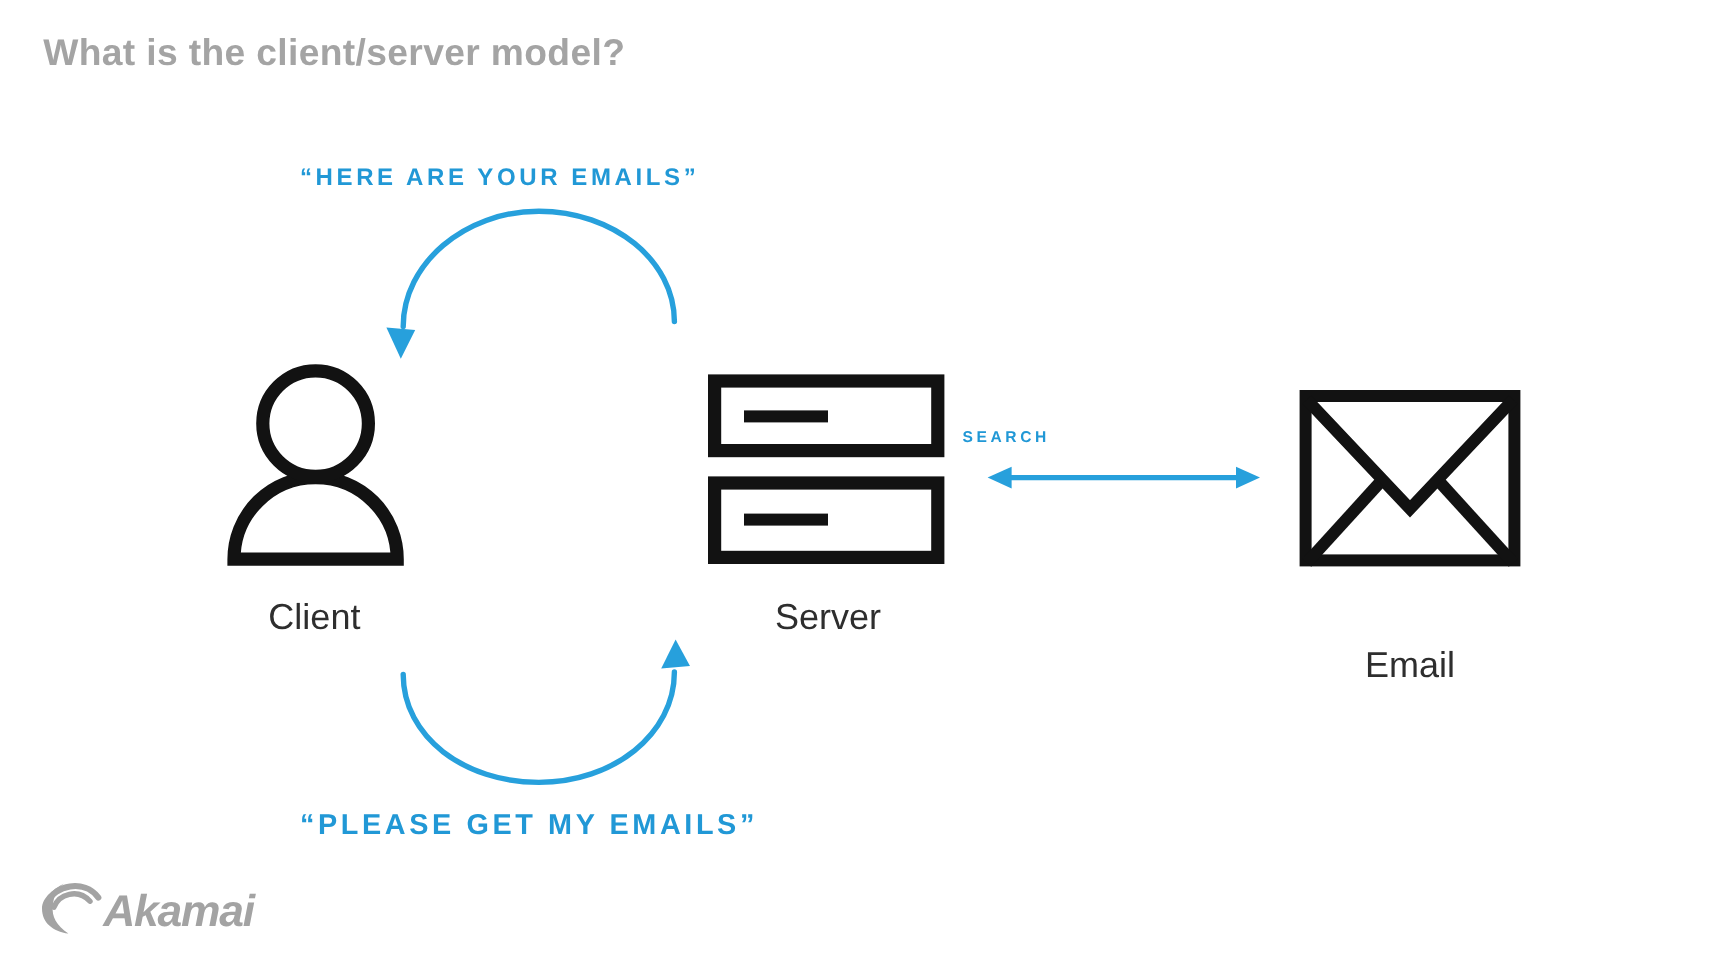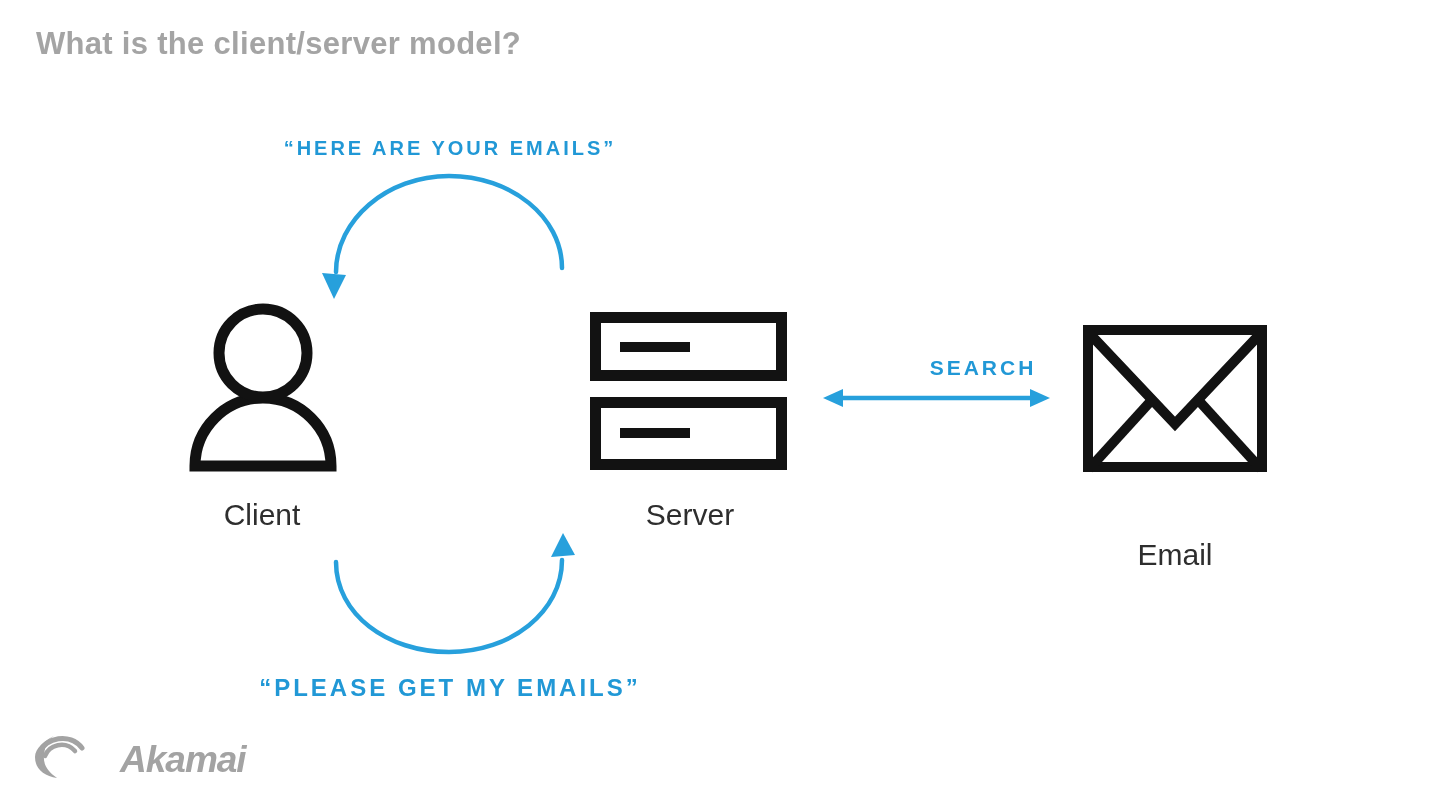--- a/index.html
+++ b/index.html
@@ -9,46 +9,46 @@
   }
   .abs { position:absolute; }
 
   .title {
     position:absolute; left:36px; top:26px; margin:0;
     font-size:31px; font-weight:600; color:#a4a4a4; letter-spacing:0.3px;
   }
 
   .blue-msg {
     position:absolute; color:#2198d6; font-weight:700;
-    letter-spacing:3px; text-align:center; white-space:nowrap;
+    letter-spacing:3px; text-align:left; white-space:nowrap;
   }
   .msg-top    { left:250px; top:137px; width:400px; font-size:20px; }
   .msg-bottom { left:250px; top:674px; width:400px; font-size:24px; }
-  .msg-search { left:883px; top:356px; width:200px; font-size:21px; }
+  .msg-search { left:802px; top:356px; width:200px; font-size:13px; }
 
   .node-label {
     position:absolute; top:498px; width:200px; text-align:center;
     font-size:30px; font-weight:500; color:#2e2e2e;
   }
   .label-client { left:162px; }
   .label-server { left:590px; }
   .label-email  { left:1075px;margin-top:40px; }
 
   .blue-stroke { stroke:#27a0dc; stroke-width:4.5; fill:none; }
   .blue-fill   { fill:#27a0dc; stroke:none; }
   .ink-stroke  { stroke:#121212; fill:none; }
   .ink-fill    { fill:#121212; stroke:none; }
   .white-fill  { fill:#ffffff; }
 
   .logo { position:absolute; left:32px; top:722px; width:200px; height:64px; }
   .logo-mark { position:absolute; left:0; top:2px; }
   .logo-word {
     position:absolute; left:54px; top:19px;
     font-size:37px; font-weight:700; font-style:italic;
-    color:#a3a3a3; letter-spacing:-1px; line-height:1;margin-left:34px;
+    color:#a3a3a3; letter-spacing:-1px; line-height:1;
   }
 </style>
 </head>
 <body>
 
 <div class="canvas">
 
   <h1 class="title">What is the client/server model?</h1>
 
   <div class="blue-msg msg-top">“HERE ARE YOUR EMAILS”</div>

